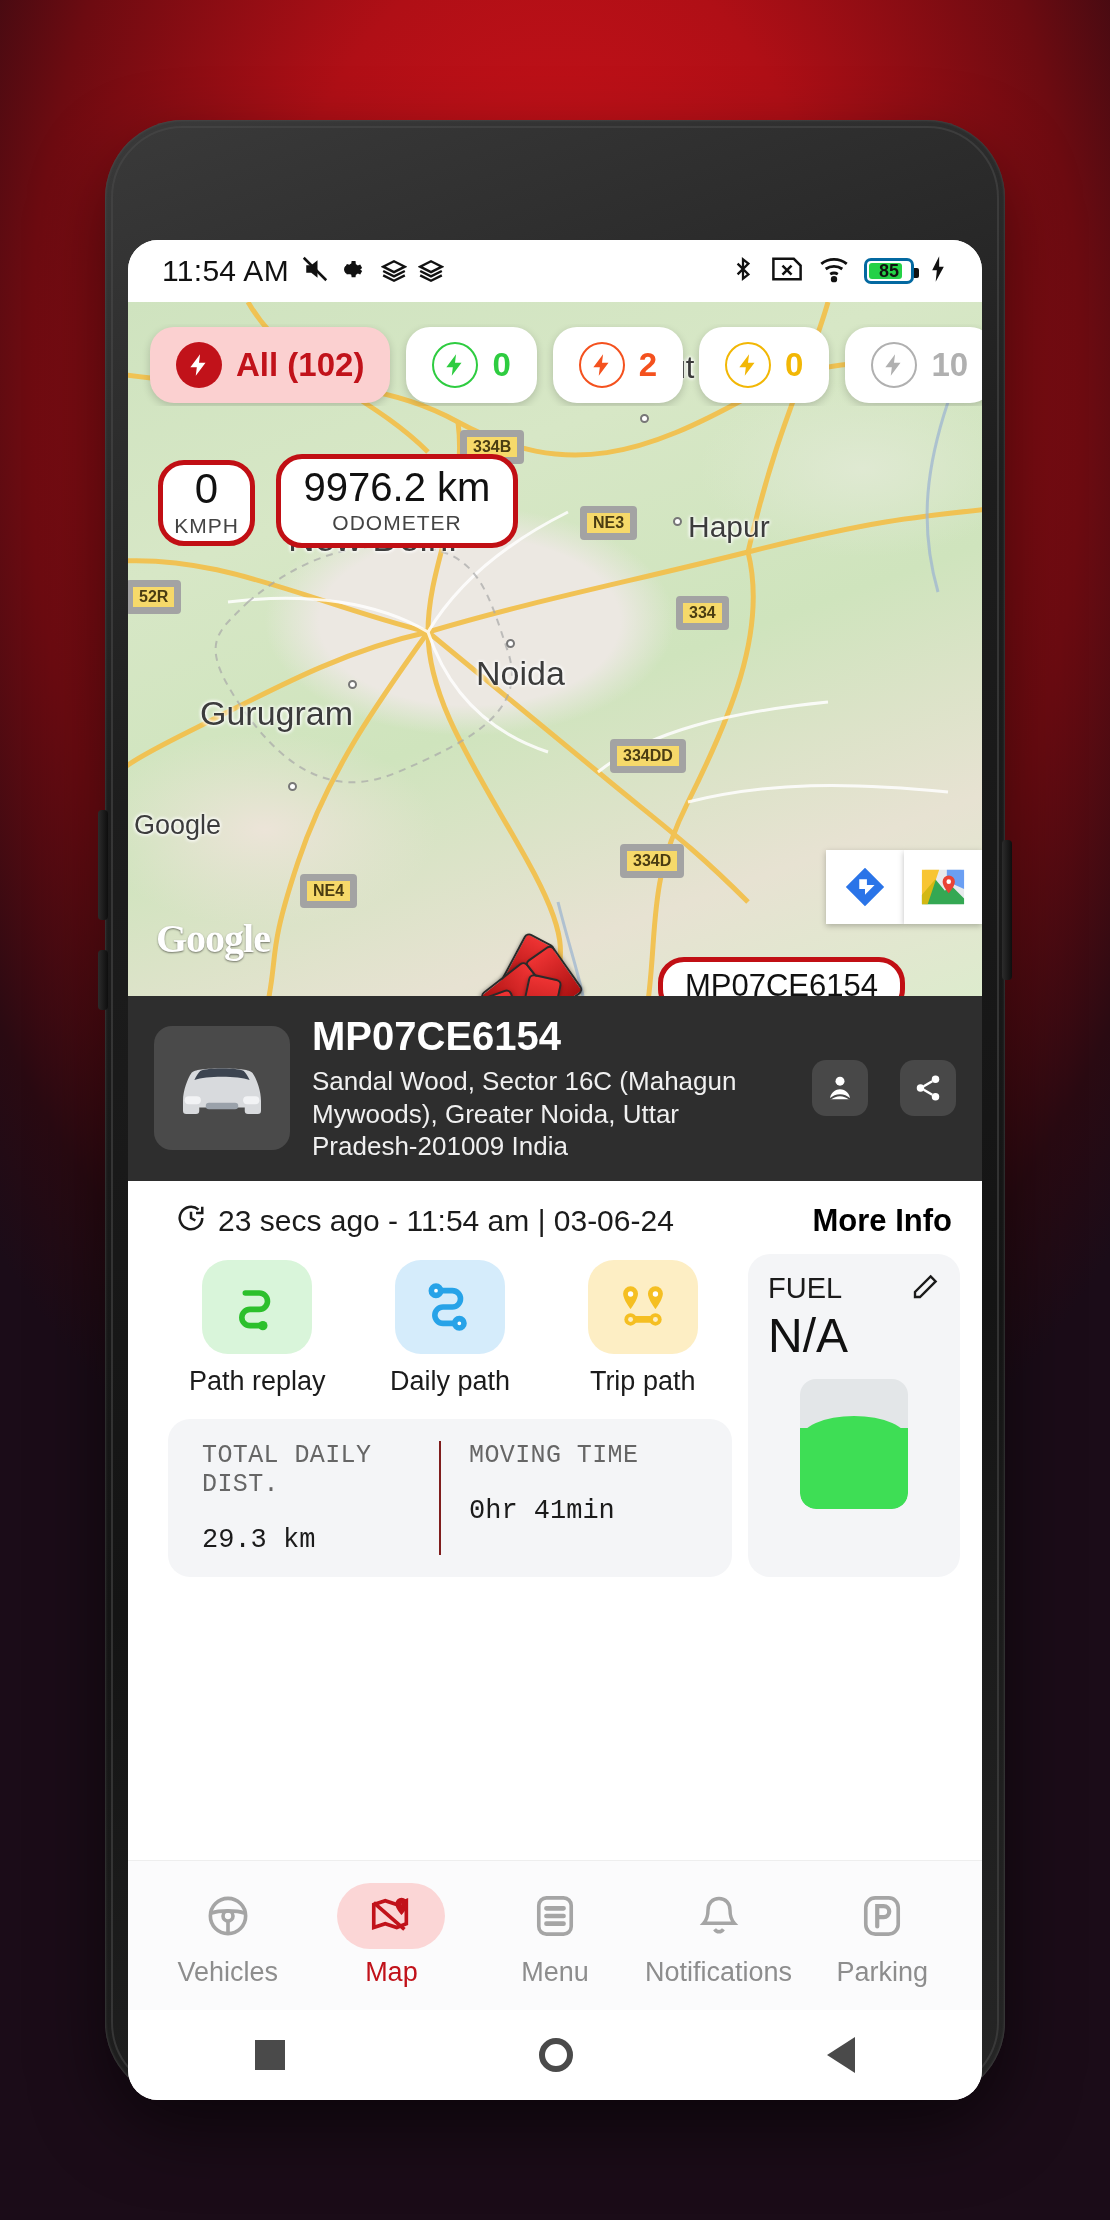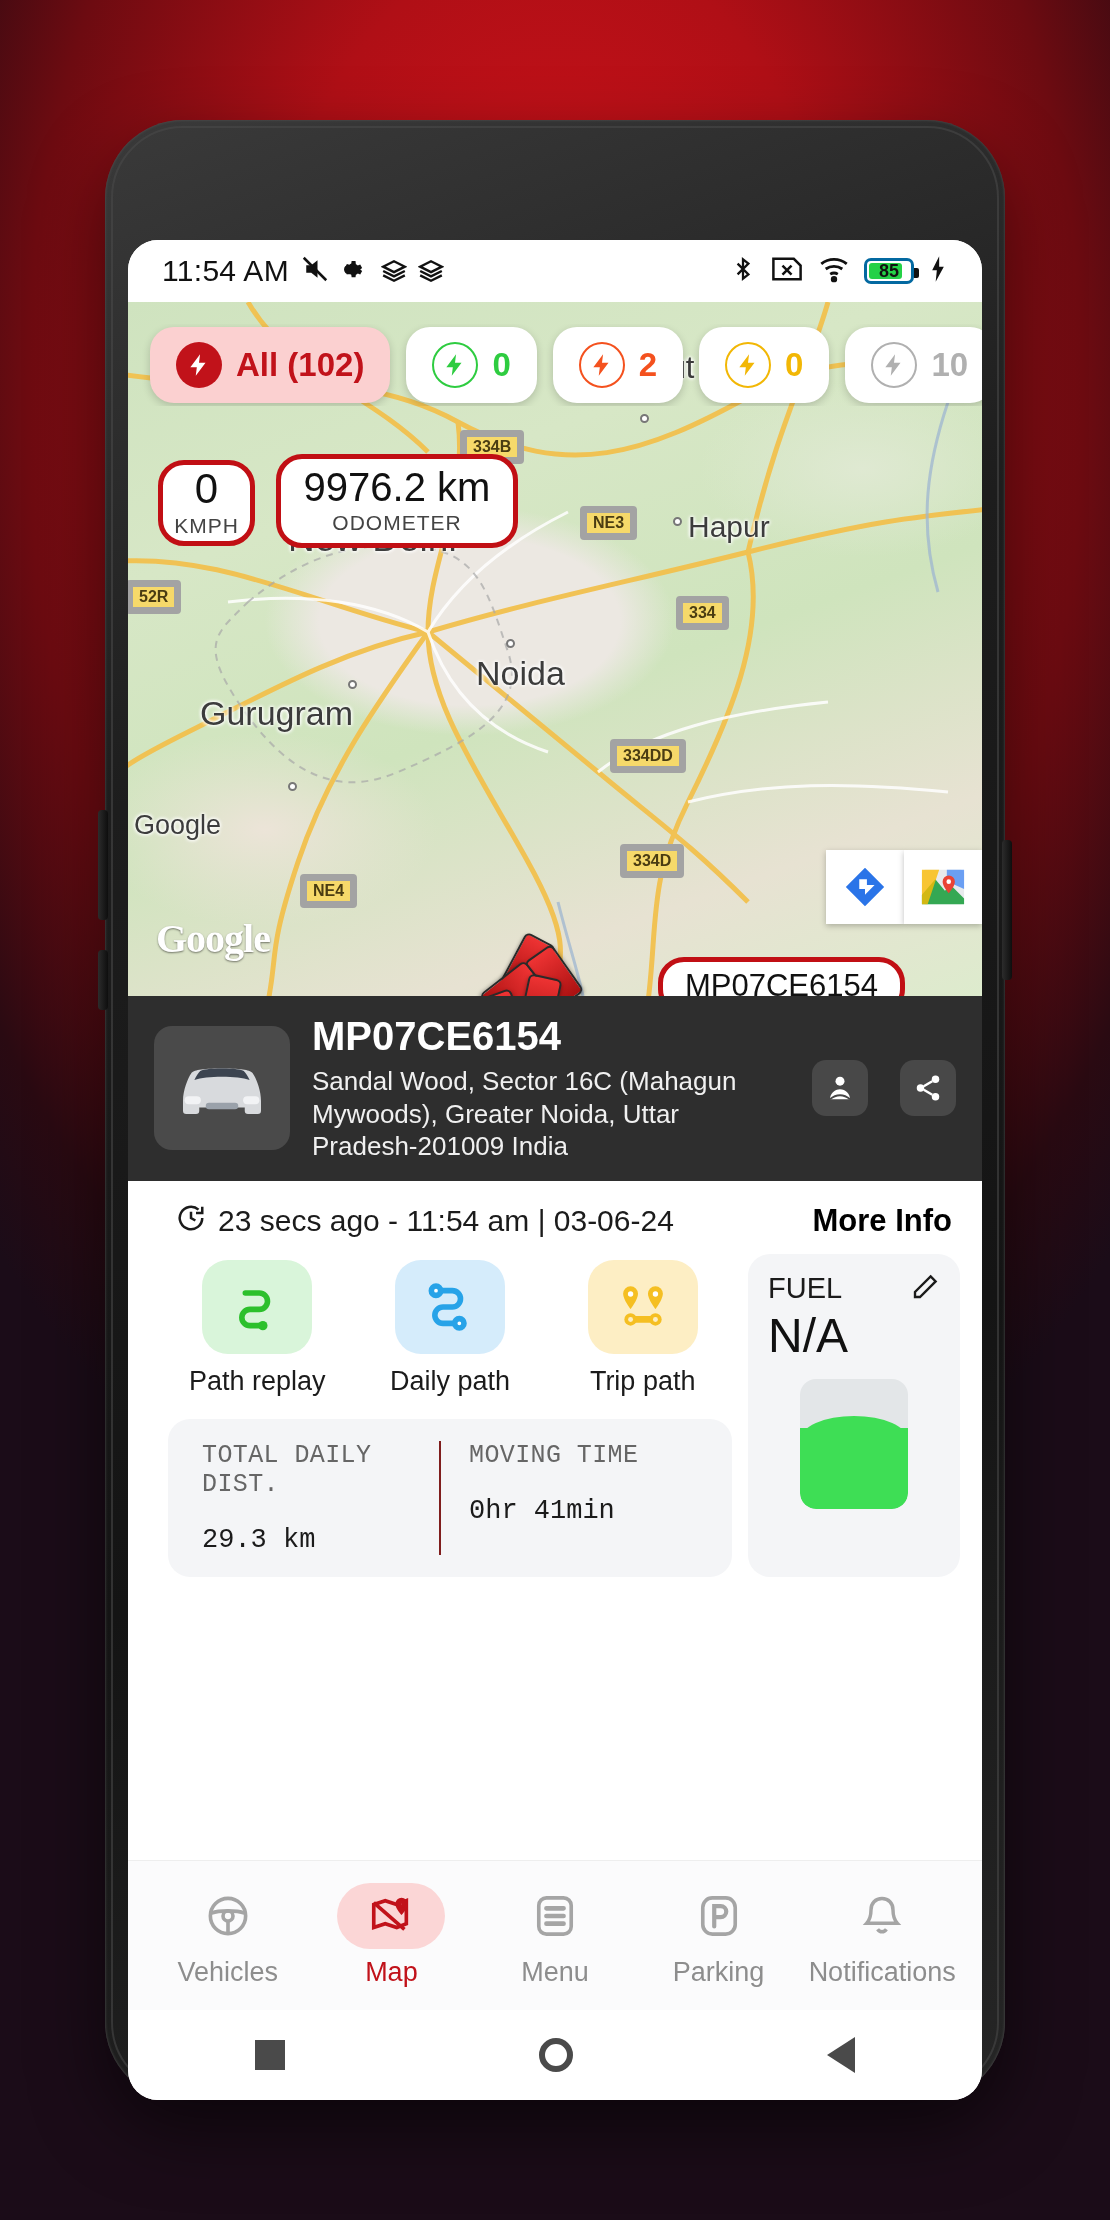--- a/index.html
+++ b/index.html
@@ -582,35 +582,35 @@
         <div class="nbox">
           <svg width="42" height="46" viewBox="0 0 22 24" fill="none" stroke="#a5a5a5" stroke-width="1.9">
             <rect x="2.5" y="2.5" width="17" height="19" rx="4"></rect>
             <path d="M6.5 8h9M6.5 12h9M6.5 16h9" stroke-width="2.4" stroke-linecap="round"></path>
           </svg>
         </div>
         <div class="nlbl">Menu</div>
       </div>
       <div class="nav">
         <div class="nbox">
+          <svg width="44" height="46" viewBox="0 0 24 24" fill="none" stroke="#a5a5a5" stroke-width="1.9">
+            <path d="M12 2.5c-3.6 0-6 2.6-6 6.2 0 4.6-1.6 6.4-2.4 7.3h16.8c-.8-.9-2.4-2.7-2.4-7.3 0-3.6-2.4-6.2-6-6.2z"></path>
+            <path d="M9.6 19.2c.6.9 1.4 1.4 2.4 1.4s1.8-.5 2.4-1.4"></path>
+          </svg>
+        </div>
+        <div class="nlbl">Notifications</div>
+      </div>
+      <div class="nav">
+        <div class="nbox">
           <svg width="42" height="46" viewBox="0 0 22 24" fill="none" stroke="#a5a5a5" stroke-width="1.9">
             <rect x="2.5" y="2.5" width="17" height="19" rx="5"></rect>
             <path d="M8.5 17.5V6.8h3.4a2.9 2.9 0 010 5.8H8.5" stroke-width="2.2" stroke-linecap="round"></path>
           </svg>
         </div>
         <div class="nlbl">Parking</div>
-      </div>
-      <div class="nav">
-        <div class="nbox">
-          <svg width="44" height="46" viewBox="0 0 24 24" fill="none" stroke="#a5a5a5" stroke-width="1.9">
-            <path d="M12 2.5c-3.6 0-6 2.6-6 6.2 0 4.6-1.6 6.4-2.4 7.3h16.8c-.8-.9-2.4-2.7-2.4-7.3 0-3.6-2.4-6.2-6-6.2z"></path>
-            <path d="M9.6 19.2c.6.9 1.4 1.4 2.4 1.4s1.8-.5 2.4-1.4"></path>
-          </svg>
-        </div>
-        <div class="nlbl">Notifications</div>
       </div>
     </div>
 
     <div id="sysbar">
       <span class="sq"></span>
       <span class="ci"></span>
       <span class="tri"></span>
     </div>
 
   </div>

